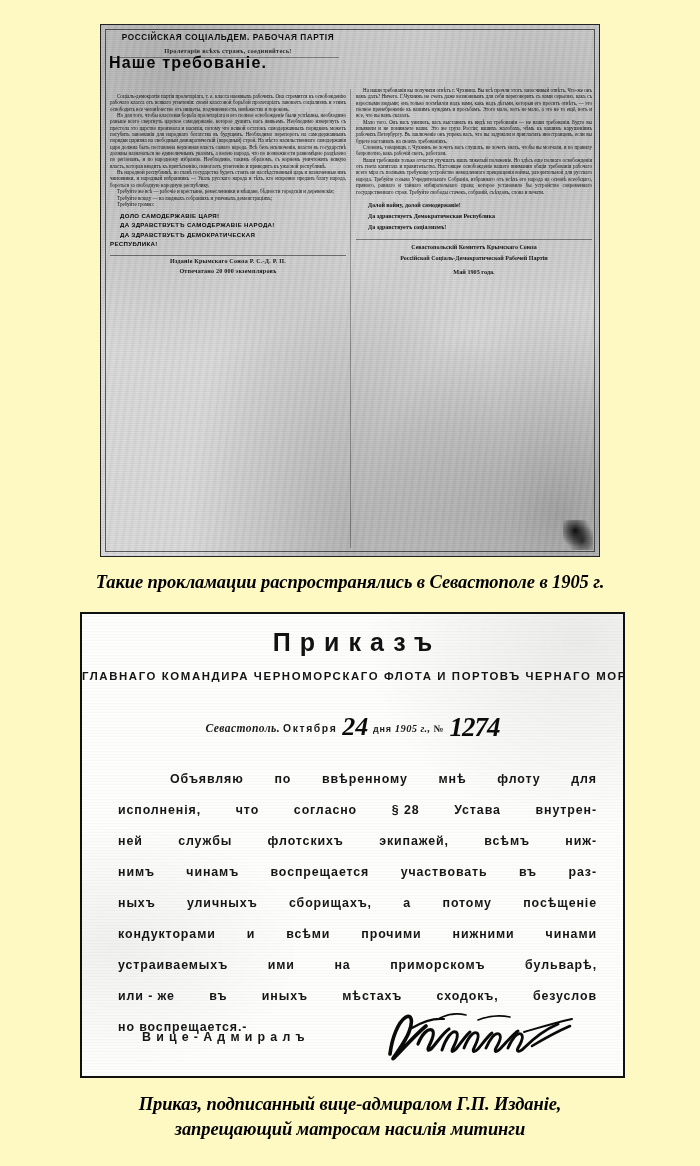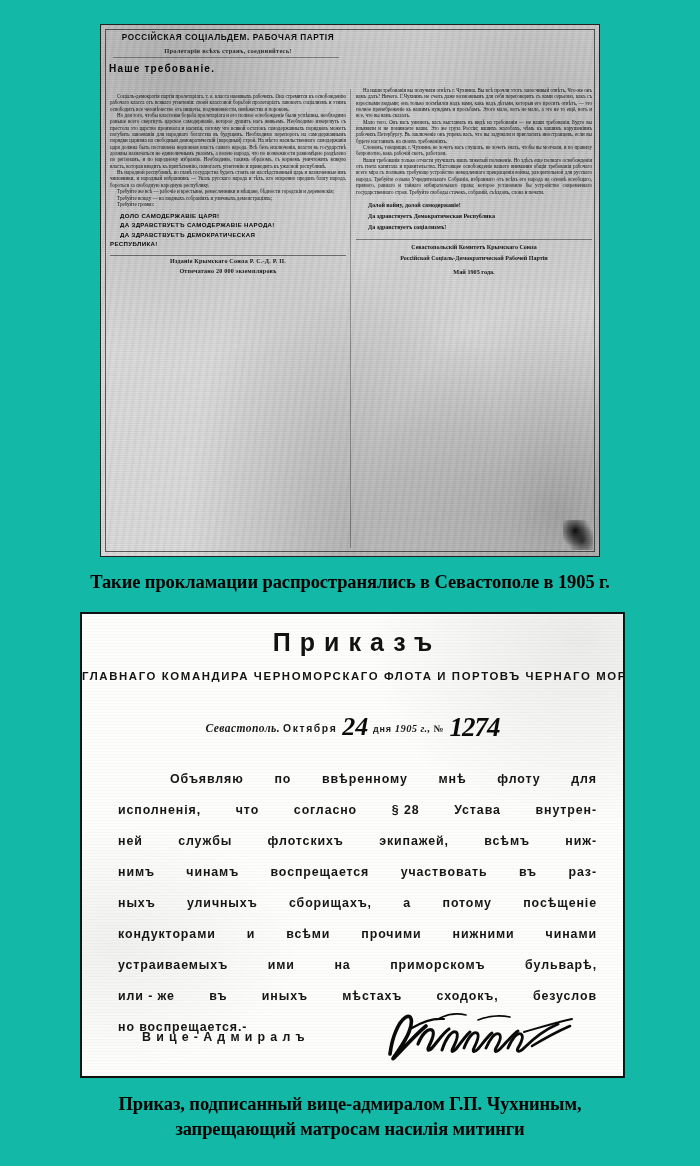--- a/index.html
+++ b/index.html
@@ -13,21 +13,21 @@
     font-family: "Liberation Serif", serif;
     color: #000000;
     overflow: hidden;
     position: relative;
   }
 
   .page {
     position: relative;
     width: 700px;
     height: 1166px;
-    background: #14b8a6;
+    background: #fef9c3;
   }
 
   
   .fig-proclamation {
     position: absolute;
     left: 100px;
     top: 24px;
     width: 500px;
     height: 533px;
     background: #d8d6d2;
@@ -89,25 +89,25 @@
   }
   .pcl-rule {
     position: absolute;
     left: 12px; top: 32px;
     width: 226px;
     height: 1px;
     background: rgba(0,0,0,.35);
   }
   .pcl-headline {
     position: absolute;
-    left: 8px; top: 38px;
+    left: 8px; top: 29px;
     width: 238px;
     font-family: "Liberation Sans", sans-serif;
     font-weight: 700;
-    font-size: 10px;
+    font-size: 16px;
     letter-spacing: 1.2px;
     color: #121212;
     white-space: nowrap;
   }
 
   .pcl-banner {
     position: absolute;
     right: 4px; top: 4px;
     width: 244px;
     text-align: center;
@@ -219,20 +219,21 @@
       radial-gradient(circle at 65% 70%, rgba(0,0,0,.65), rgba(0,0,0,0) 55%);
   }
 
   
   .caption {
     position: absolute;
     left: 0;
     width: 700px;
     text-align: center;
     font-family: "Liberation Serif", serif;
+    font-style: italic;
     font-weight: 700;
     font-size: 18.5px;
     line-height: 25px;
     color: #000000;
     letter-spacing: -0.1px;
   }
   #caption-top { top: 570px; }
   #caption-bottom { top: 1092px; }
 
   
@@ -544,17 +545,17 @@
           <path d="M58 8 C66 4, 76 3, 84 5" stroke-width="1.6"></path>
           <path d="M96 10 C106 6, 118 5, 128 7" stroke-width="1.6"></path>
         </g>
       </svg>
     </div>
 
     <div class="grain2"></div>
   </div>
 
   <div class="caption" id="caption-bottom">
-    <div>Приказ, подписанный вице-адмиралом Г.П. Чухниным,</div>
+    <div>Приказ, подписанный вице-адмиралом Г.П. Изданіе,</div>
     <div>запрещающий матросам насилія митинги</div>
   </div>
 
 </div>
 
 </body></html>

